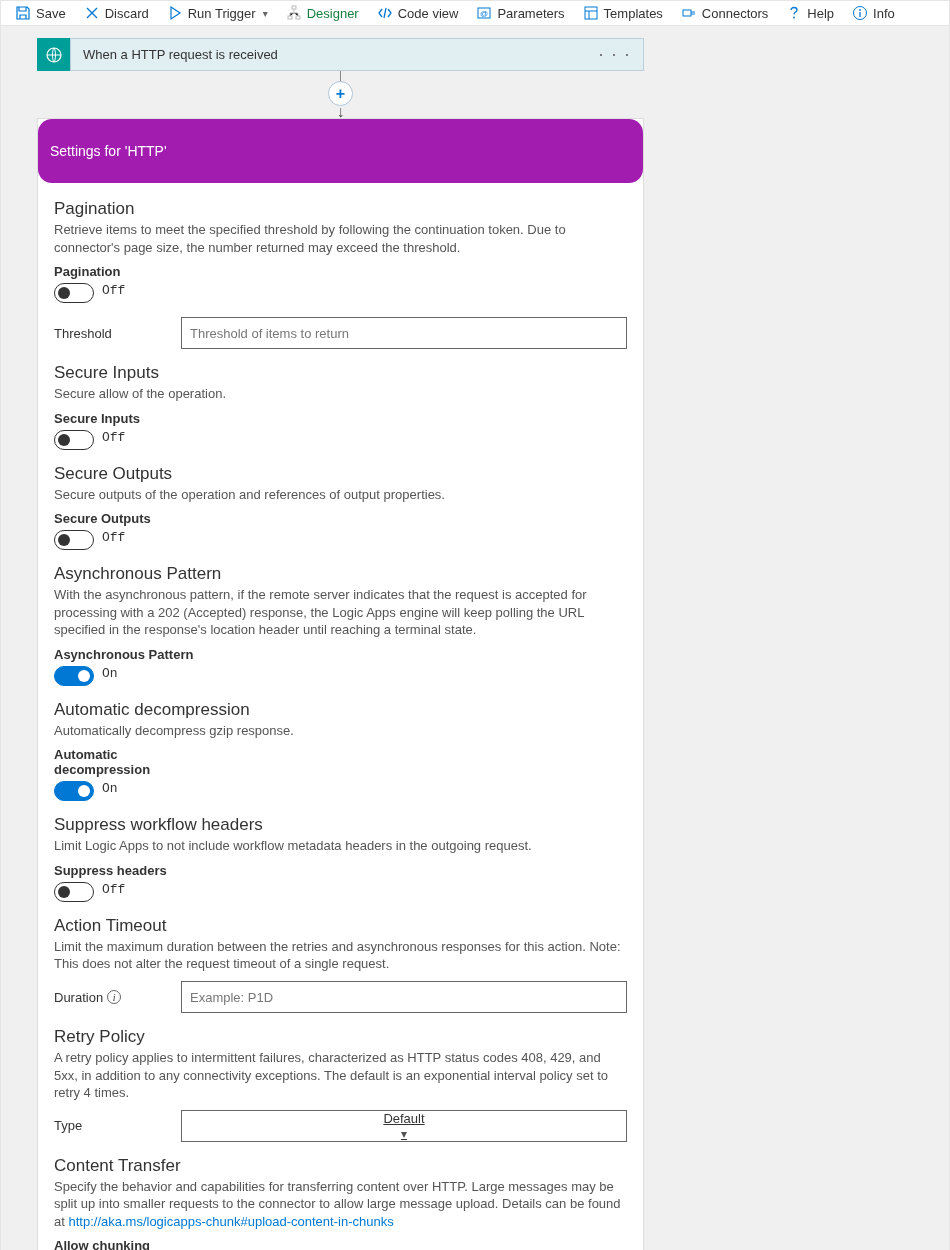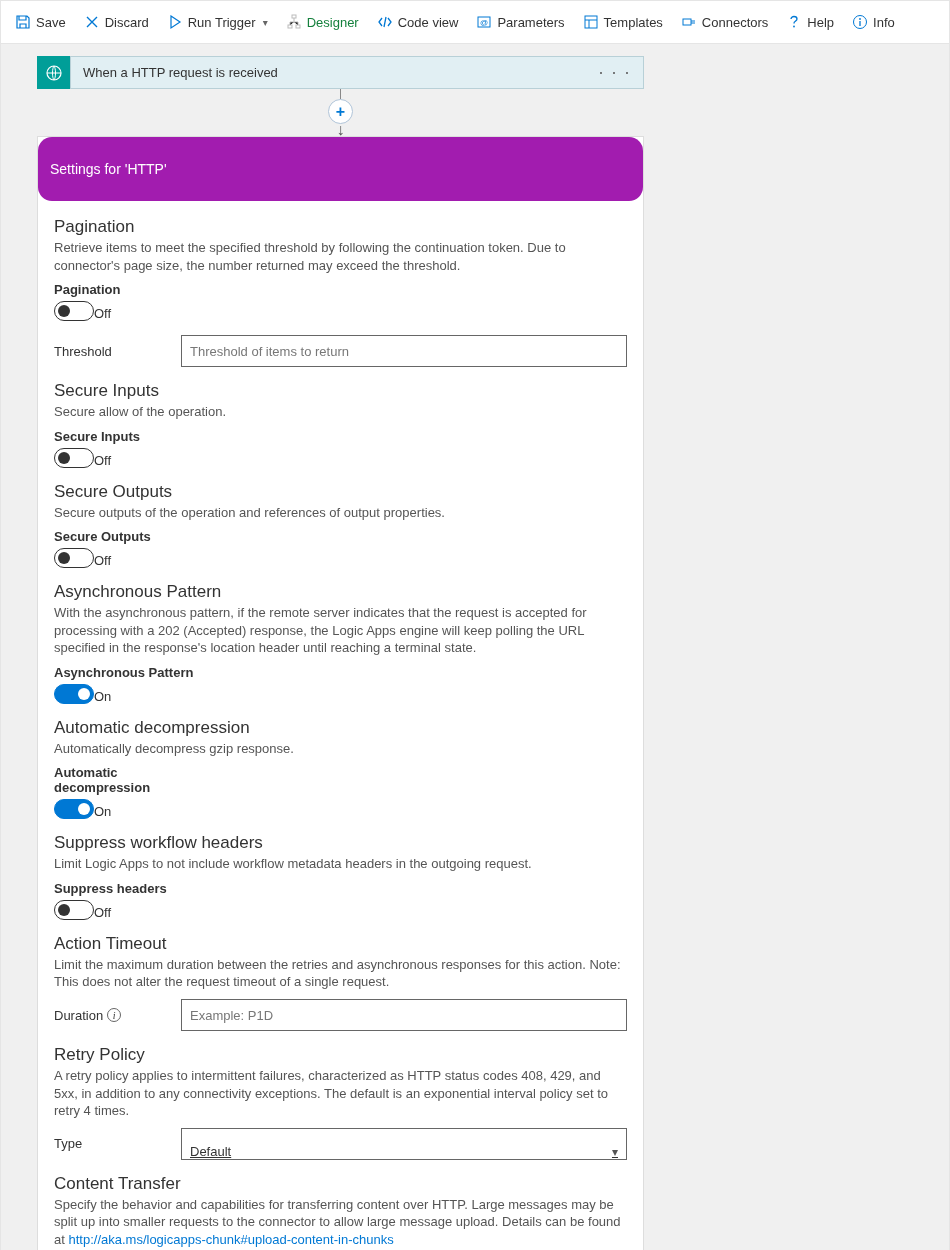--- a/index.html
+++ b/index.html
@@ -1,18 +1,18 @@
 <!DOCTYPE html>
 <html><head>
 <meta charset="utf-8">
 <style>
 * { box-sizing: border-box; margin: 0; padding: 0; }
 body { font-family: "Segoe UI", Arial, sans-serif; font-size: 13px; color: #333; background: #fff; }
 .outer { width: 950px; border: 1px solid #e5e5e5; }
-.toolbar { display: flex; align-items: center; padding: 9px 8px; border-bottom: 1px solid #e5e5e5; gap: 6px; flex-wrap: wrap; }
+.toolbar { display: flex; align-items: center; padding: 0 8px; border-bottom: 1px solid #e5e5e5; gap: 6px; flex-wrap: wrap; }
 .tb-btn { display: flex; align-items: center; gap: 5px; padding: 4px 6px; cursor: pointer; color: #333; font-size: 13px; }
 .tb-btn.disabled { color: #15803d; }
 .tb-icon { width: 16px; height: 16px; display: inline-flex; align-items: center; justify-content: center; color: #0078d4; }
 .tb-icon.disabled { color: #bbb; }
 .chev { font-size: 10px; color: #666; margin-left: 2px; }
 .canvas { background: #f0f0f0; padding: 12px 0 20px 0; }
 .card-wrap { width: 607px; margin: 0 0 0 36px; border-radius: 15px; }
 .trigger-row { display: flex; }
 .trigger-badge { width: 33px; height: 33px; background: #009e98; display: flex; align-items: center; justify-content: center; color: #fff; }
 .trigger-main { flex: 1; background: #e1eff3; border: 1px solid #b8d0d7; display: flex; align-items: center; justify-content: space-between; padding: 0 12px; height: 33px; font-size: 13px; color: #333; }
@@ -21,33 +21,33 @@
 .conn-line-top { width: 1px; height: 10px; background: #888; }
 .conn-plus { width: 25px; height: 25px; border: 1px solid #b0c4d8; border-radius: 50%; background: #fff; display: flex; align-items: center; justify-content: center; color: #0078d4; font-size: 16px; font-weight: bold; cursor: pointer; }
 .conn-arrow { color: #555; font-size: 16px; line-height: 12px; }
 .settings-panel { width: 607px; margin-left: 36px; background: #fff; border: 1px solid #ddd; }
 .settings-head { background: #a21caf; color: #fff; padding: 24px 12px; font-size: 14px; border-radius: 14px; }
 .settings-body { padding: 16px 16px 18px 16px; }
 .section-title { font-size: 17px; color: #333; font-weight: 400; margin-bottom: 2px; }
 .section-desc { font-size: 13px; color: #555; margin-bottom: 8px; line-height: 1.35; }
 .section-desc a { color: #0078d4; text-decoration: none; }
 .field-label { font-size: 13px; font-weight: 600; color: #333; margin-bottom: 4px; }
-.toggle-row { display: flex; align-items: flex-end; margin-bottom: 14px; }
+.toggle-row { display: flex; align-items: flex-start; gap: 8px; margin-bottom: 14px; font-family: Liberation Mono, monospace; }
 .toggle { width: 40px; height: 20px; border-radius: 10px; position: relative; cursor: pointer; }
 .toggle.off { background: #fff; border: 1px solid #333; }
 .toggle.off .knob { width: 12px; height: 12px; border-radius: 50%; background: #333; position: absolute; left: 3px; top: 3px; }
 .toggle.on { background: #0078d4; border: 1px solid #0078d4; }
 .toggle.on .knob { width: 12px; height: 12px; border-radius: 50%; background: #fff; position: absolute; right: 3px; top: 3px; }
 .toggle-text { font-size: 13px; }
 .form-row { display: flex; align-items: center; gap: 12px; margin-bottom: 14px; }
 .form-row .lbl { width: 115px; font-size: 13px; color: #333; display:flex; align-items:center; gap:4px;}
 .form-row .inp { flex: 1; text-decoration: underline; }
 input[type=text], .select-box { width: 100%; height: 32px; border: 1px solid #666; padding: 0 8px; font-size: 13px; font-family: inherit; background:#fff;}
 input[type=text]::placeholder { color: #777; }
-.select-box { display:flex; align-items:flex-end; justify-content:space-between; cursor:pointer;}
+.select-box { display:flex; align-items:center; justify-content:space-between; cursor:pointer;flex-direction:column;}
 .sel-chev { font-size:12px; color:#555;}
 .section-block { margin-bottom: 6px; }
 .info-icon { display:inline-flex; width:14px; height:14px; border:1px solid #666; border-radius:50%; align-items:center; justify-content:center; font-size:10px; font-style:italic; font-family:serif;}
 </style>
 </head>
 <body>
 
 <div class="outer">
 
   <div class="toolbar">

